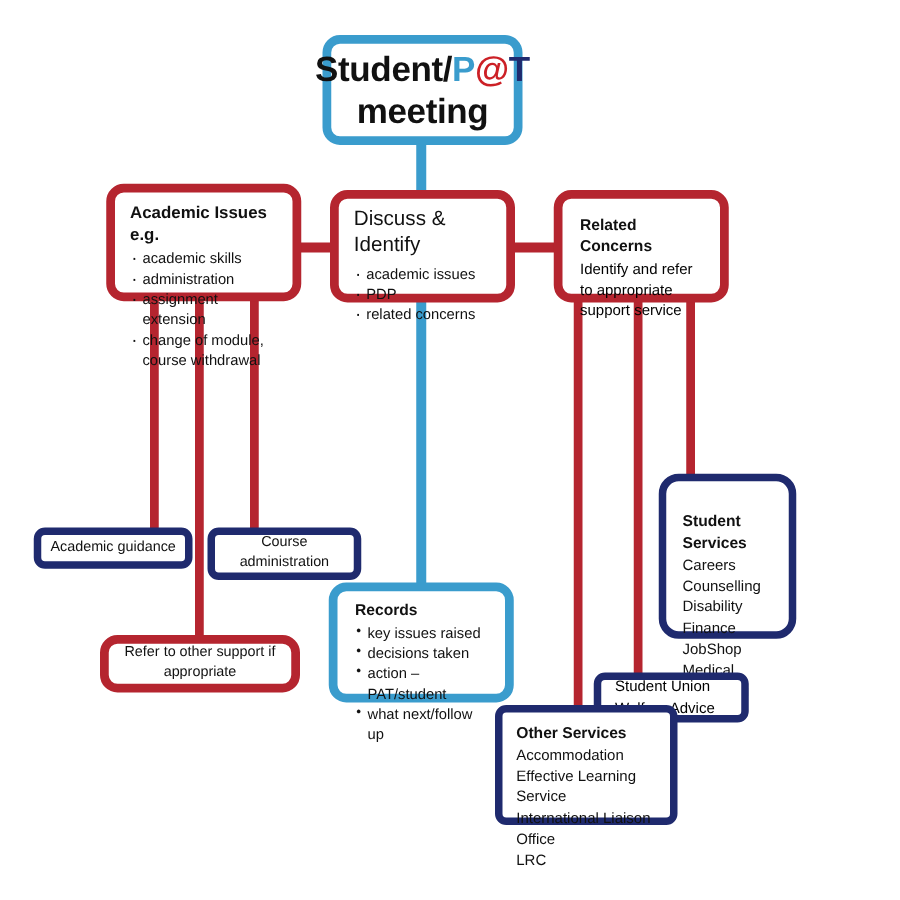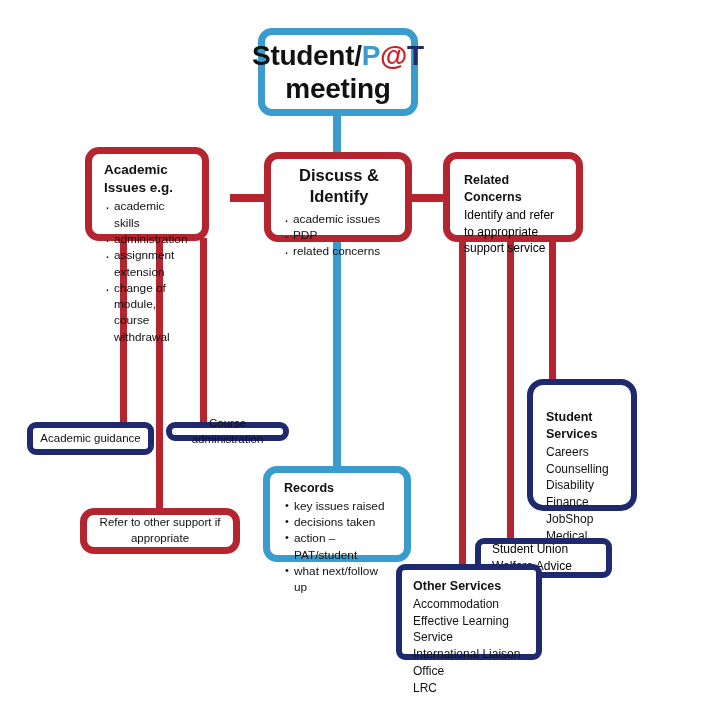--- a/index.html
+++ b/index.html
@@ -56,25 +56,24 @@
   .title-main .t-navy { color: #1f2a6e; }
   .hdr {
     font-size: 13.5px;
     font-weight: bold;
     color: #111111;
     line-height: 1.35;
     margin-bottom: 1px;
   }
   .hdr-lg {
     font-size: 16.5px;
-    font-weight: bold;
+    font-weight: normal;
     color: #111111;
     line-height: 1.3;
     margin-bottom: 3px;
-    text-align: center;
   }
   .hdr-md {
     font-size: 12.5px;
     font-weight: bold;
     color: #111111;
     line-height: 1.35;
     margin-bottom: 1px;
   }
   ul.blist {
     margin: 0;
@@ -161,21 +160,21 @@
 
   <div class="box box-blue" style="left:258px; top:28px; width:160px; height:88px;">
     <div class="center-flex">
       <div class="title-main">
         <span>Student/</span><span class="p-blue">P</span><span class="at-red">@</span><span class="t-navy">T</span><br>
         <span>meeting</span>
       </div>
     </div>
   </div>
 
-  <div class="box box-red" style="left:85px; top:147px; width:124px; height:94px;">
+  <div class="box box-red" style="left:85px; top:147px; width:156px; height:94px;">
     <div class="inner">
       <div class="hdr">Academic Issues e.g.</div>
       <ul class="blist">
         <li>academic skills</li>
         <li>administration</li>
         <li>assignment extension</li>
         <li>change of module, course withdrawal</li>
       </ul>
     </div>
   </div>
@@ -197,21 +196,21 @@
       <div class="ptext">Identify and refer to appropriate support service</div>
     </div>
   </div>
 
   <div class="box box-navy" style="left:27px; top:422px; width:127px; height:33px;">
     <div class="center-flex">
       <div class="small-label">Academic guidance</div>
     </div>
   </div>
 
-  <div class="box box-navy" style="left:166px; top:422px; width:123px; height:19px;">
+  <div class="box box-navy" style="left:166px; top:422px; width:123px; height:42px;">
     <div class="center-flex">
       <div class="small-label">Course administration</div>
     </div>
   </div>
 
   <div class="box box-red" style="left:80px; top:508px; width:160px; height:46px;">
     <div class="center-flex">
       <div class="small-label">Refer to other support if appropriate</div>
     </div>
   </div>
@@ -236,21 +235,21 @@
         <li>Counselling</li>
         <li>Disability</li>
         <li>Finance</li>
         <li>JobShop</li>
         <li>Medical</li>
         <li>Mentoring</li>
       </ul>
     </div>
   </div>
 
-  <div class="box box-navy" style="left:475px; top:538px; width:137px; height:40px;">
+  <div class="box box-navy" style="left:475px; top:538px; width:124px; height:40px;">
     <div class="vcenter" style="padding-left:11px;">
       <div class="ptext">Student Union</div>
       <div class="ptext">Welfare Advice</div>
     </div>
   </div>
 
   <div class="box box-navy" style="left:396px; top:564px; width:146px; height:96px;">
     <div class="inner" style="padding-top:8px; padding-left:11px;">
       <div class="hdr-md">Other Services</div>
       <ul class="plain">

